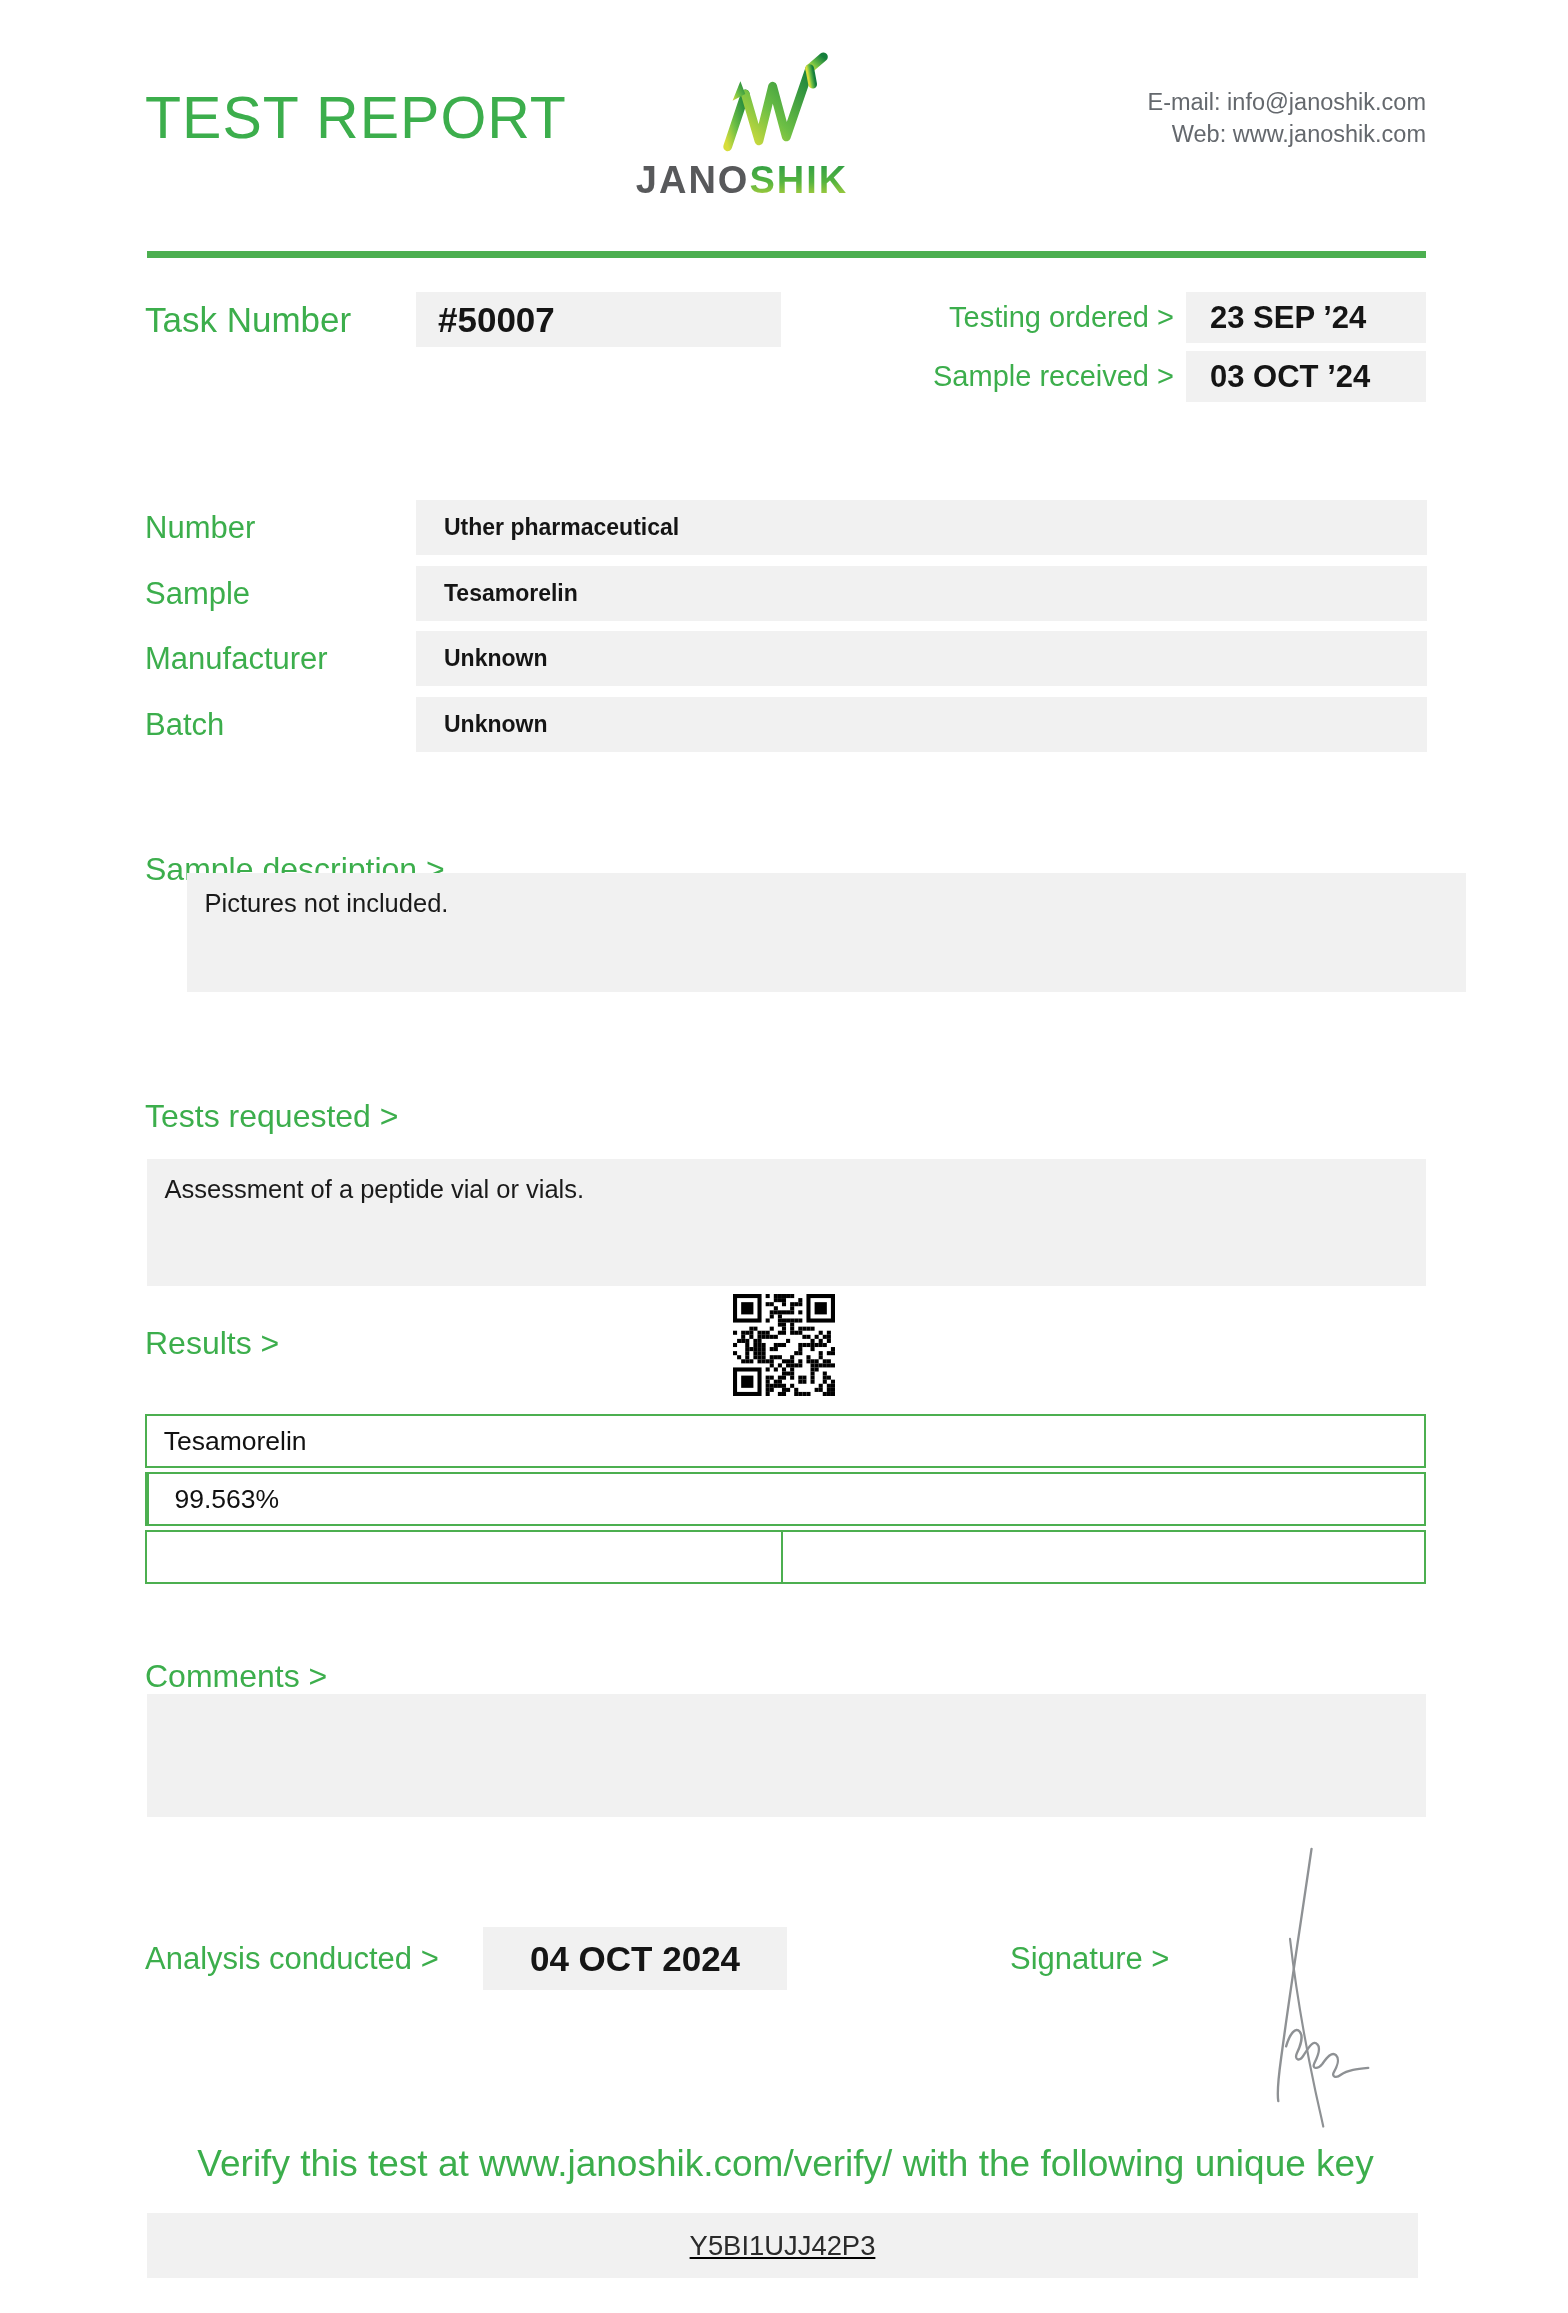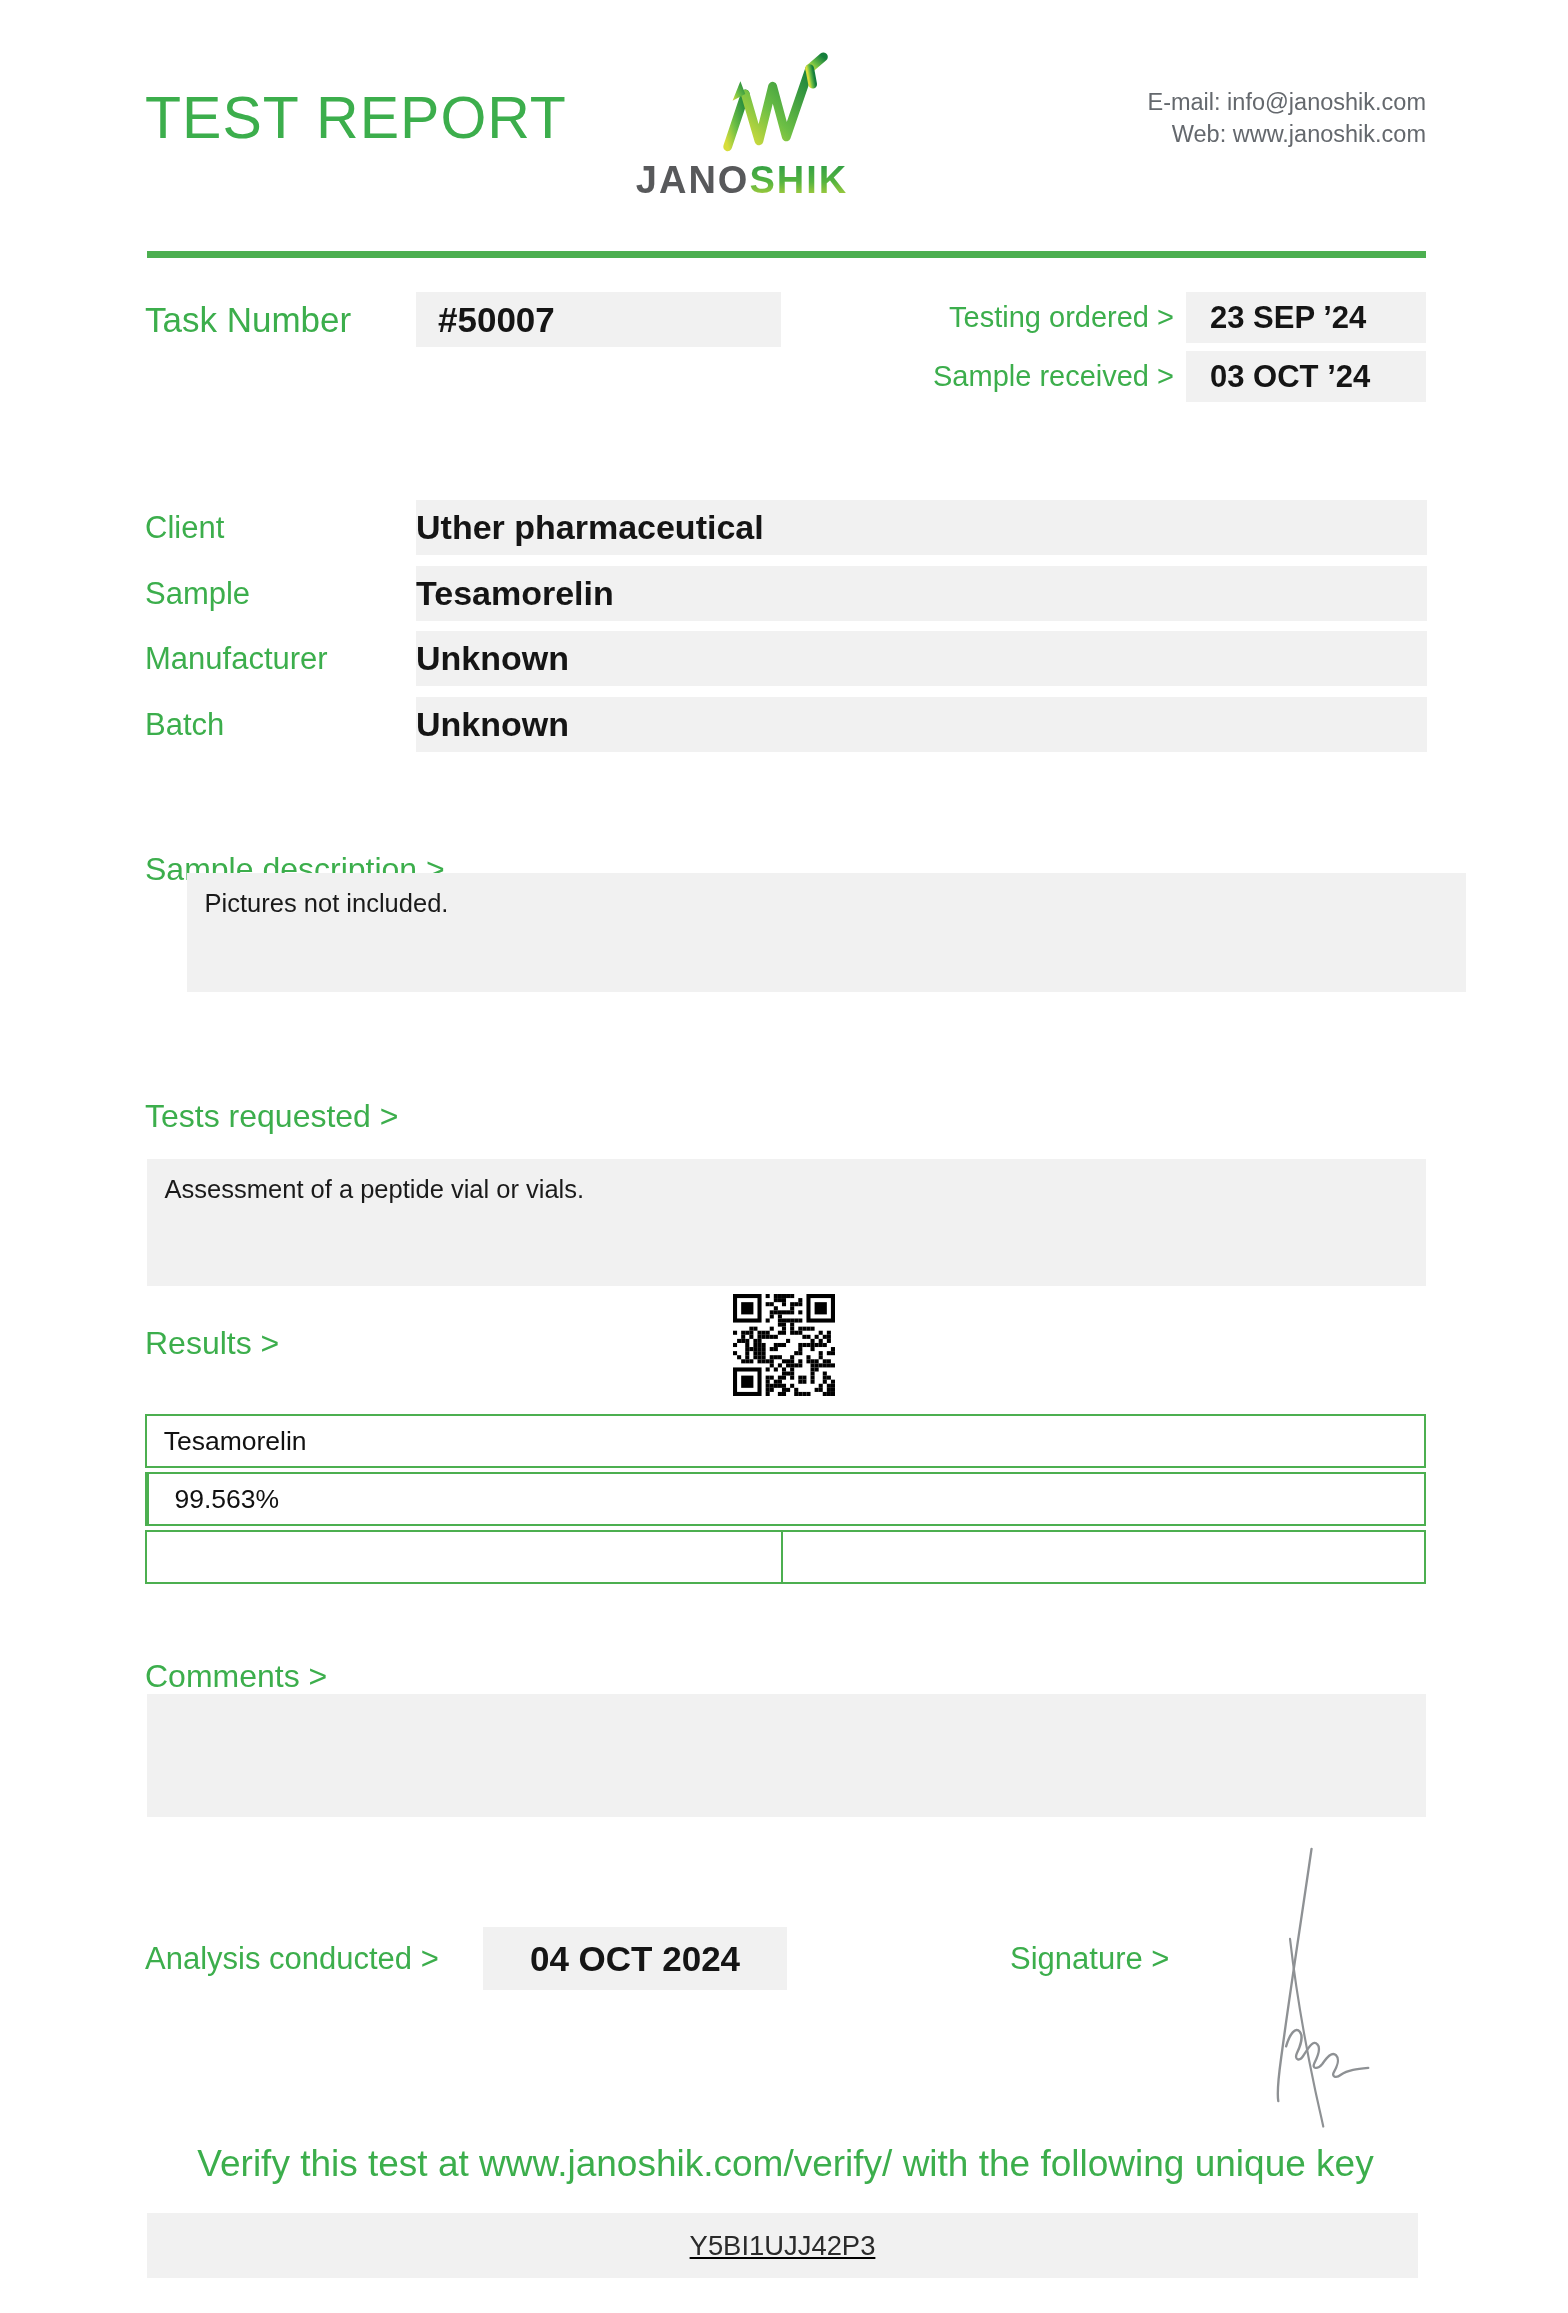--- a/index.html
+++ b/index.html
@@ -30,21 +30,21 @@
   #task-label{left:145px;top:292px;height:55px;line-height:55px;font-size:35px;color:#3cae4c;}
   #task-box{left:416px;top:292px;width:365px;height:55px;}
   #task-box span{display:block;padding-left:22px;line-height:55px;font-size:35px;font-weight:700;color:#151515;}
   .date-label{right:394px;height:51px;line-height:51px;font-size:29px;color:#3cae4c;text-align:right;}
   .date-box{left:1186px;width:240px;height:51px;}
   .date-box span{display:block;padding-left:24px;line-height:51px;font-size:31px;font-weight:700;color:#151515;}
 
   
   .info-label{left:145px;height:55px;line-height:55px;font-size:31px;color:#3cae4c;}
   .info-box{left:416px;width:1011px;height:55px;}
-  .info-box span{display:block;padding-left:0;line-height:55px;font-size:34px;font-weight:700;color:#151515;}
+  .info-box span{display:block;padding-left:28px;line-height:55px;font-size:23px;font-weight:700;color:#151515;}
 
   .heading{left:145px;font-size:32px;color:#3cae4c;}
   .bigbox{left:147px;width:1279px;}
   .bigbox .boxtext{display:block;padding:15.7px 17.6px;font-size:25.5px;color:#1a1a1a;}
 
   
   #results-table{left:145px;top:1414px;width:1281px;}
   .t-row{display:flex;border:2.9px solid #4caf50;height:50px;margin-bottom:3.9px;background:#ffffff;}
   .t-cell{line-height:50px;font-size:26.5px;color:#111111;}
   .t-name{width:634px;padding-left:16.7px;box-sizing:border-box;}
@@ -111,21 +111,21 @@
   <div class="abs date-label" style="top:292px;text-align:right;">Testing ordered &gt;</div>
   <div class="abs date-box graybox" style="top:292px;">
     <span>23 SEP ’24</span>
   </div>
 
   <div class="abs date-label" style="top:351px;">Sample received &gt;</div>
   <div class="abs date-box graybox" style="top:351px;">
     <span>03 OCT ’24</span>
   </div>
 
-  <div class="abs info-label" style="top:500px;">Client</div>
+  <div class="abs info-label" style="top:500px;">Number</div>
   <div class="abs info-box graybox" style="top:500px;">
     <span>Uther pharmaceutical</span>
   </div>
 
   <div class="abs info-label" style="top:566px;">Sample</div>
   <div class="abs info-box graybox" style="top:566px;">
     <span>Tesamorelin</span>
   </div>
 
   <div class="abs info-label" style="top:631px;">Manufacturer</div>

